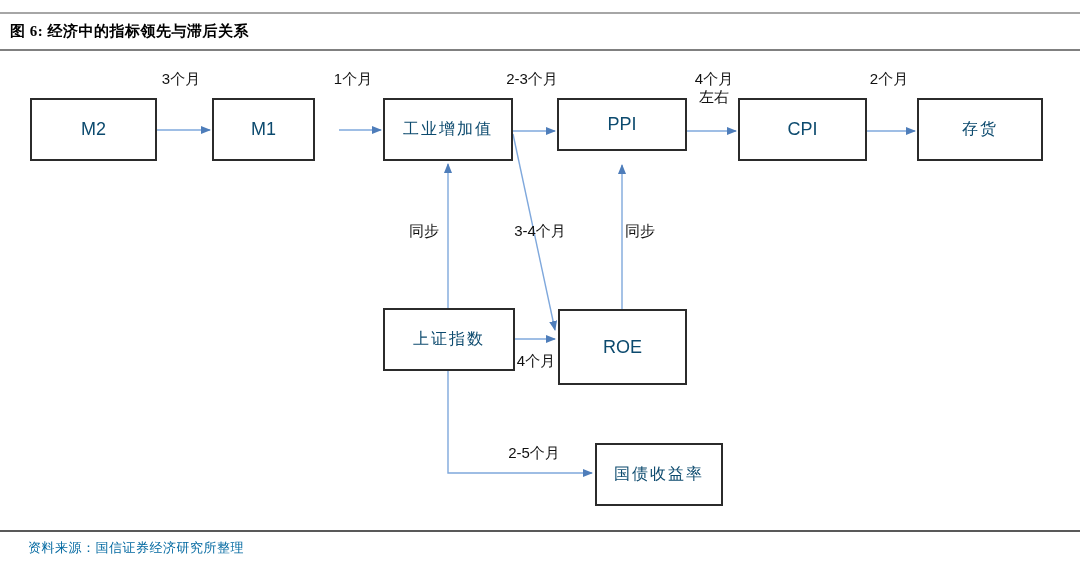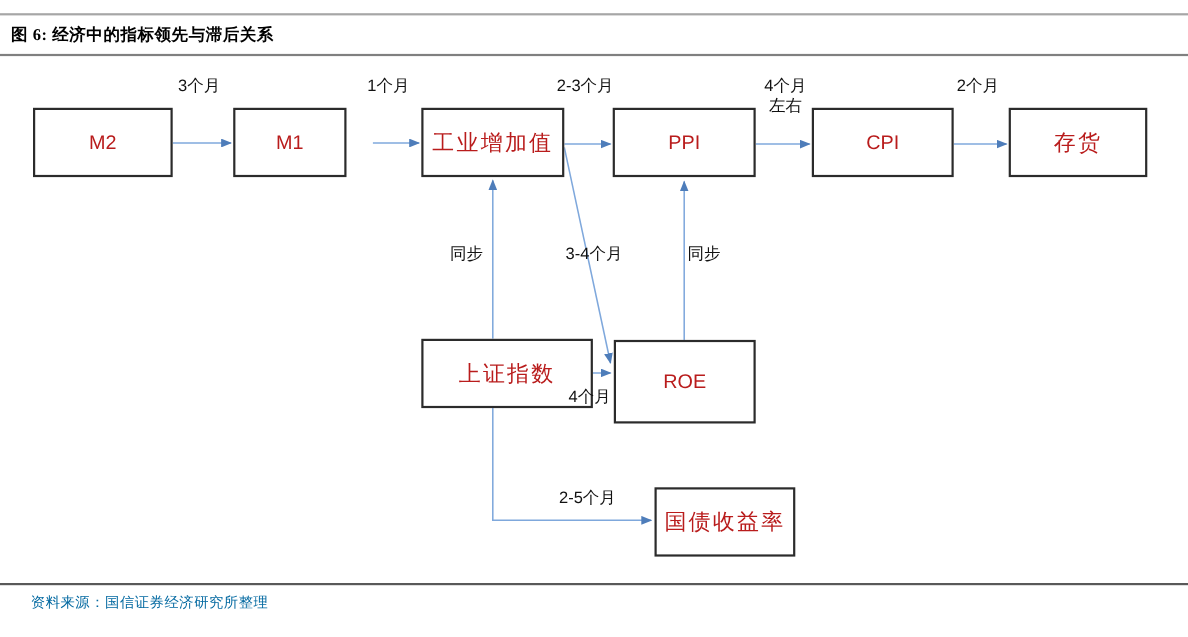--- a/index.html
+++ b/index.html
@@ -36,41 +36,41 @@
     font-family:"Liberation Serif","DejaVu Serif",serif;
     letter-spacing:0.5px;
   }
   .edges-svg{position:absolute;left:0;top:0;width:1080px;height:579px;}
   .edge-line{stroke:var(--arrow-line);stroke-width:1.4;fill:none;}
   .node{
     position:absolute;
     border:2px solid var(--box-border);
     background:#ffffff;
     display:flex;align-items:center;justify-content:center;
-    font-size:18px;color:#b91c1c;
+    font-size:18px;color:#0c4a6e;
   }
   .node.cjk{
     font-family:Liberation Serif, serif;
-    font-size:20px;letter-spacing:2px;
+    font-size:16px;letter-spacing:2px;
   }
   .edge-label{
     position:absolute;width:96px;
     text-align:center;
     font-size:15px;font-weight:normal;color:#111;
     font-family:"Liberation Sans","Liberation Serif",serif;
     line-height:18px;
   }
   
   .pos-m2  {left:30px; top:98px; width:127px;height:63px;}
   .pos-m1  {left:212px;top:98px; width:103px;height:63px;}
   .pos-iva {left:383px;top:98px; width:130px;height:63px;}
-  .pos-ppi {left:557px;top:98px; width:130px;height:63px;}
+  .pos-ppi {left:557px;top:98px; width:130px;height:53px;}
   .pos-cpi {left:738px;top:98px; width:129px;height:63px;}
   .pos-inv {left:917px;top:98px; width:126px;height:63px;}
-  .pos-sse {left:383px;top:308px;width:156px;height:63px;text-align:center;}
+  .pos-sse {left:383px;top:308px;width:132px;height:63px;text-align:center;}
   .pos-roe {left:558px;top:309px;width:129px;height:76px;}
   .pos-bond{left:595px;top:443px;width:128px;height:63px;}
   
   .lbl-0{left:133px;top:70px;}
   .lbl-1{left:305px;top:70px;}
   .lbl-2{left:484px;top:70px;}
   .lbl-3{left:666px;top:70px;}
   .lbl-4{left:841px;top:70px;}
   .lbl-5{left:376px;top:222px;}
   .lbl-6{left:492px;top:222px;}

